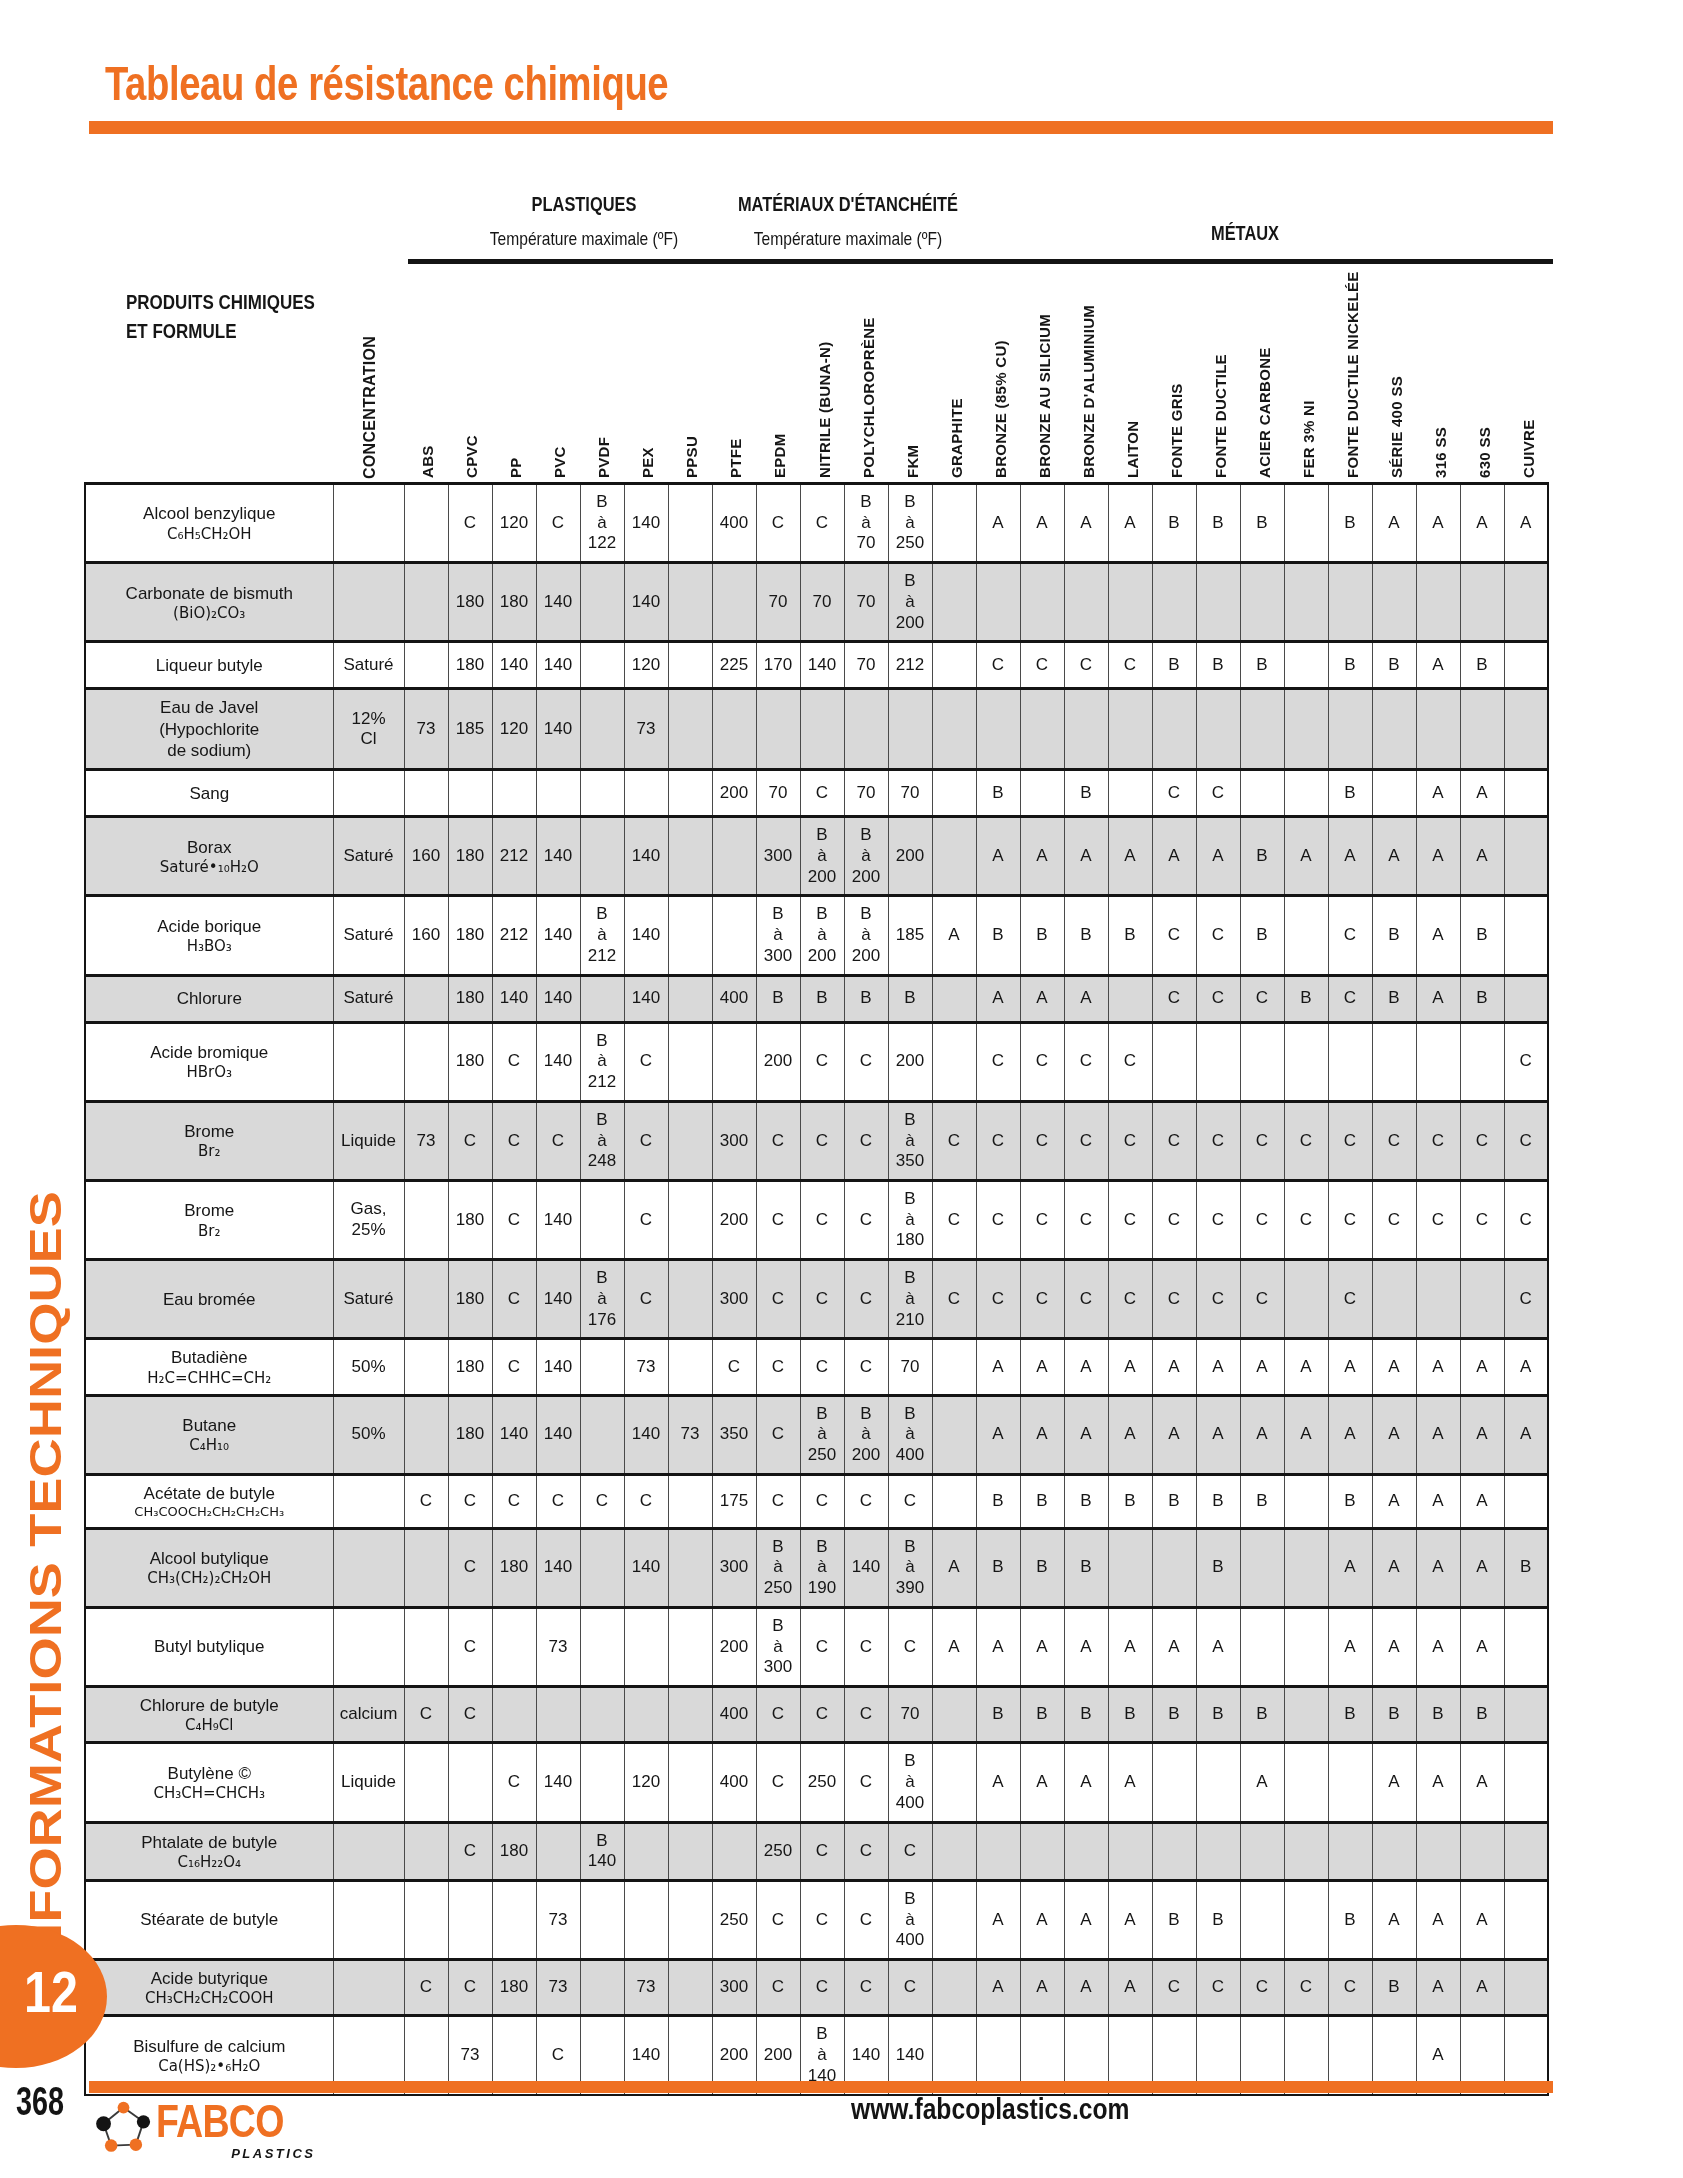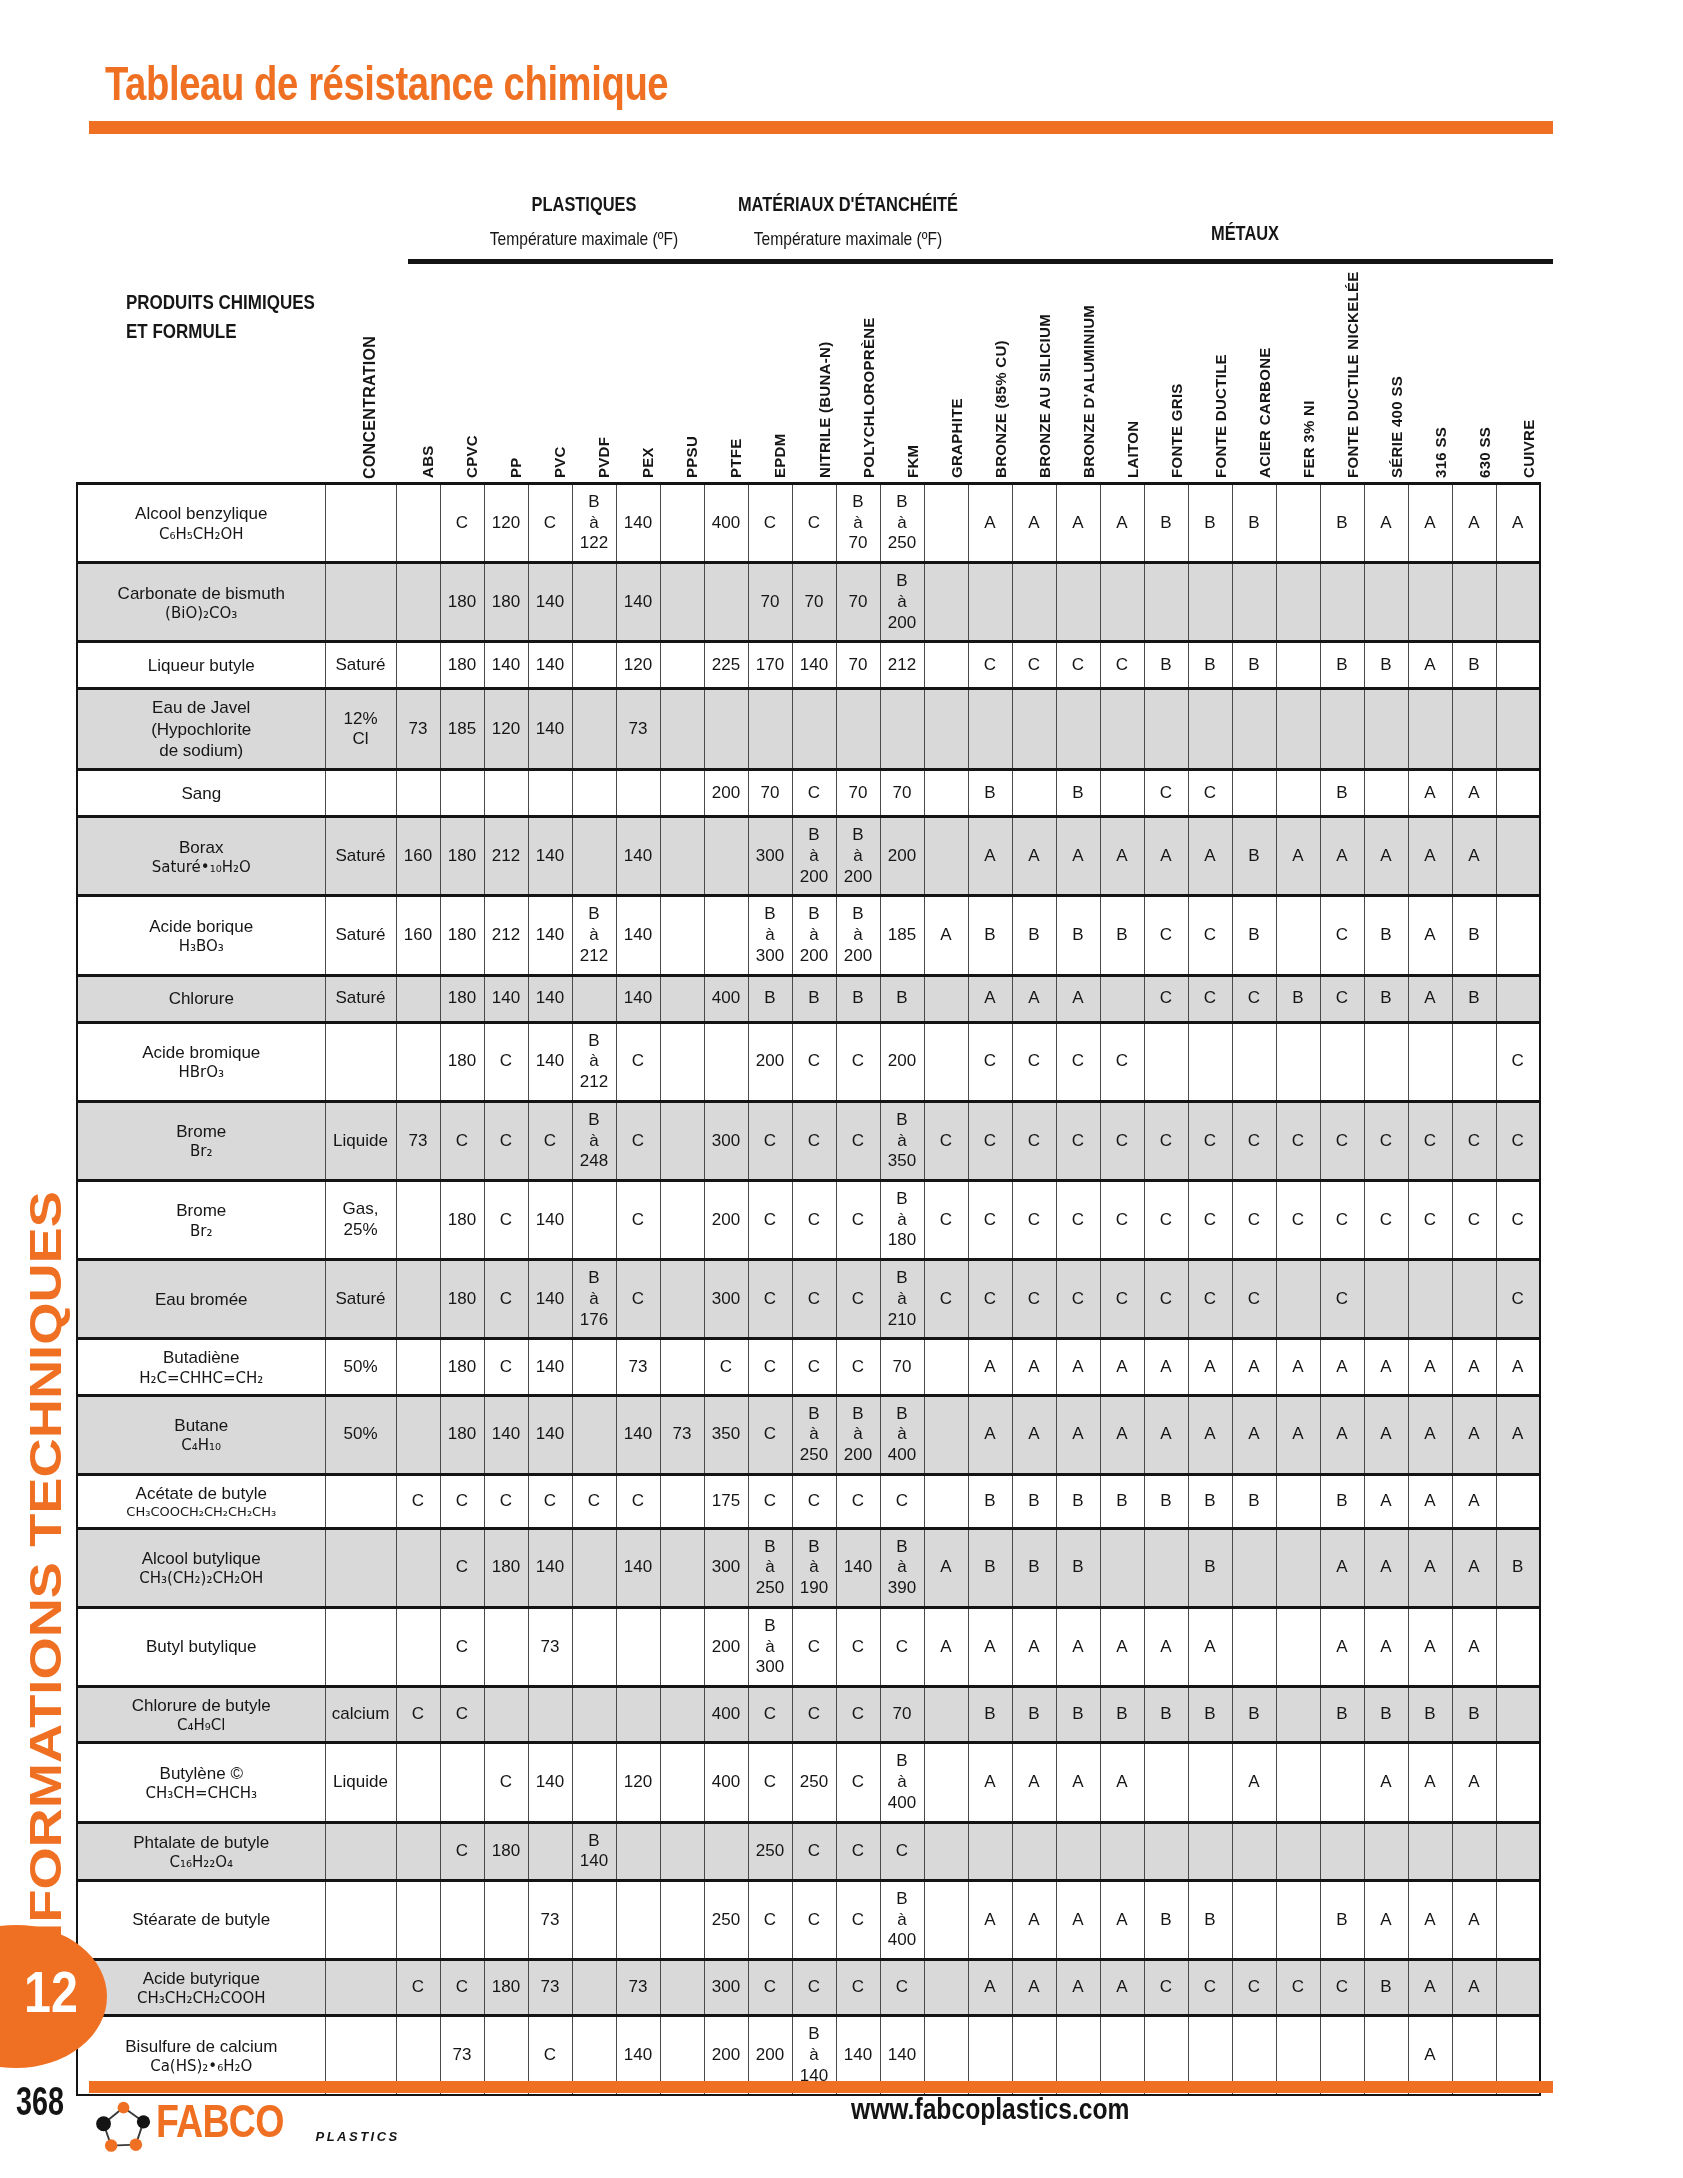--- a/index.html
+++ b/index.html
@@ -18,21 +18,21 @@
   .group-label { position:absolute; font-size:20px; font-weight:bold; white-space:nowrap;
                  transform:translateX(-50%) scaleX(0.82); }
   .group-sub   { position:absolute; font-size:19px; white-space:nowrap;
                  transform:translateX(-50%) scaleX(0.82); }
   .group-rule  { position:absolute; left:408px; top:259px; width:1145px; height:5px; background:var(--ink); }
 
   .vlab { position:absolute; top:267px; height:211px; writing-mode:vertical-rl;
           transform:rotate(180deg); font-size:15px; font-weight:bold; white-space:nowrap;
           line-height:1; letter-spacing:0.3px; }
 
-  table.chem { position:absolute; left:76px; top:482px; border-collapse:collapse;
+  table.chem { position:absolute; left:84px; top:482px; border-collapse:collapse;
                table-layout:fixed; border:2.5px solid var(--ink); }
   table.chem td { border-left:1.5px solid #4a4a4a; border-top:3.5px solid var(--ink);
                   text-align:center; vertical-align:middle; font-size:17px; padding:7px 1px;
                   white-space:pre-line; line-height:1.22; height:30px; overflow:hidden; }
   tr.alt { background:var(--shade); }
   td.namec { padding:4px 3px; }
   .cname { font-size:17px; white-space:pre-line; line-height:1.25; }
   .cform { font-size:15px; font-family:"DejaVu Sans",sans-serif; line-height:1.2; }
   td.concc { font-size:16px; }
 
@@ -41,21 +41,21 @@
                transform:translate(-50%,-50%) rotate(-90deg) scale(1.18,0.95); }
   .badge { position:absolute; left:-75px; top:1925px; width:182px; height:143px;
            background:var(--orange); border-radius:50%; }
   .badge span { position:absolute; left:99px; top:34px; font-size:57px; font-weight:bold;
                 color:#fff; transform:scaleX(0.85); transform-origin:left top; }
 
   .footer-rule { position:absolute; left:89px; top:2081px; width:1464px; height:12px; background:var(--orange); }
   .pagenum { position:absolute; left:16px; top:2079px; font-size:40px; font-weight:bold;
              color:var(--ink); transform:scaleX(0.72); transform-origin:left top; }
   .logo { position:absolute; left:95px; top:2099px; display:flex; align-items:flex-start; gap:4px; }
-  .logo-txt { display:flex; flex-direction:row; align-items:flex-end; }
+  .logo-txt { display:flex; flex-direction:column; align-items:flex-end; }
   .logo-fabco { font-size:47px; font-weight:bold; color:var(--orange); line-height:0.95;
                 transform:scaleX(0.8); transform-origin:left top; letter-spacing:-1px; }
   .logo-plastics { font-size:13px; font-weight:bold; letter-spacing:2.5px; color:var(--ink); margin-top:2px;font-style:italic; }
   .website { position:absolute; left:851px; top:2093px; font-size:29px; font-weight:bold;
              color:var(--ink); transform:scaleX(0.85); transform-origin:left top; }
 </style>
 </head>
 <body>
 
 <div class="page">

